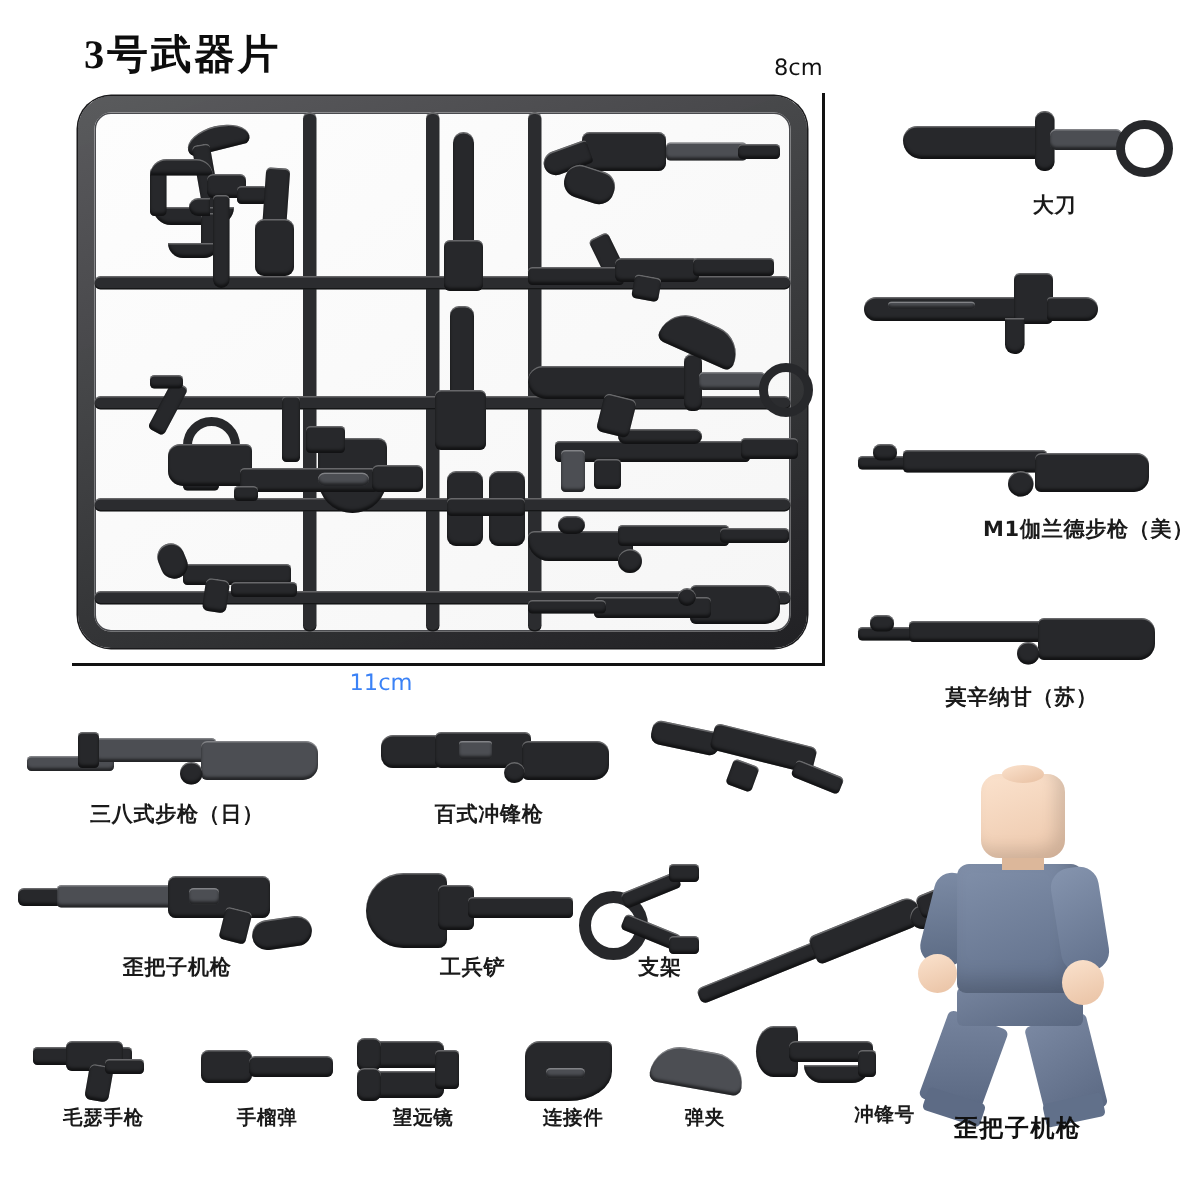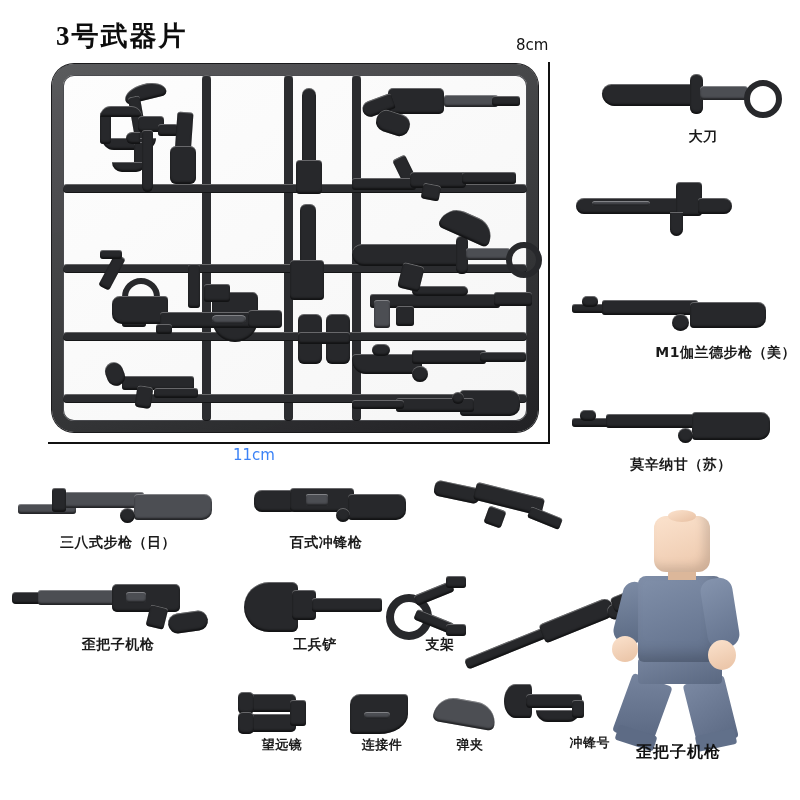--- a/index.html
+++ b/index.html
@@ -338,21 +338,37 @@
     <div style="position:relative;height:66px;">
       <div class="pt" style="left:6px;top:22px;width:30px;height:30px;border-radius:50%;border:8px solid #27282b;background:transparent;box-shadow:none;"></div>
       <div class="pt" style="left:34px;top:16px;width:40px;height:11px;transform:rotate(-22deg);"></div>
       <div class="pt" style="left:34px;top:44px;width:40px;height:11px;transform:rotate(22deg);"></div>
       <div class="pt" style="left:66px;top:4px;width:20px;height:12px;"></div>
       <div class="pt" style="left:66px;top:52px;width:20px;height:12px;"></div>
     </div>
     <div class="lbl" style="left:0;top:64px;width:120px;">支架</div>
   </div>
 
-
+  <div class="bcell" style="left:14px;top:686px;width:110px;">
+    <div style="position:relative;height:52px;">
+      <div class="pt" style="left:8px;top:12px;width:66px;height:12px;border-radius:3px;"></div>
+      <div class="pt" style="left:30px;top:8px;width:38px;height:20px;border-radius:4px;"></div>
+      <div class="pt" style="left:44px;top:24px;width:16px;height:24px;border-radius:4px;transform:rotate(10deg);"></div>
+      <div class="pt" style="left:56px;top:20px;width:26px;height:10px;"></div>
+    </div>
+    <div class="lbl sm" style="left:0;top:50px;width:110px;">毛瑟手枪</div>
+  </div>
+
+  <div class="bcell" style="left:126px;top:686px;width:104px;">
+    <div style="position:relative;height:52px;">
+      <div class="pt" style="left:8px;top:14px;width:34px;height:22px;border-radius:5px;"></div>
+      <div class="pt" style="left:40px;top:18px;width:56px;height:14px;border-radius:4px;"></div>
+    </div>
+    <div class="lbl sm" style="left:0;top:50px;width:104px;">手榴弹</div>
+  </div>
 
   <div class="bcell" style="left:230px;top:686px;width:104px;">
     <div style="position:relative;height:52px;">
       <div class="pt" style="left:16px;top:8px;width:50px;height:18px;border-radius:5px;"></div>
       <div class="pt" style="left:16px;top:28px;width:50px;height:18px;border-radius:5px;"></div>
       <div class="pt" style="left:8px;top:6px;width:16px;height:22px;border-radius:5px;"></div>
       <div class="pt" style="left:8px;top:26px;width:16px;height:22px;border-radius:5px;"></div>
       <div class="pt" style="left:60px;top:14px;width:16px;height:26px;"></div>
     </div>
     <div class="lbl sm" style="left:0;top:50px;width:104px;">望远镜</div>

